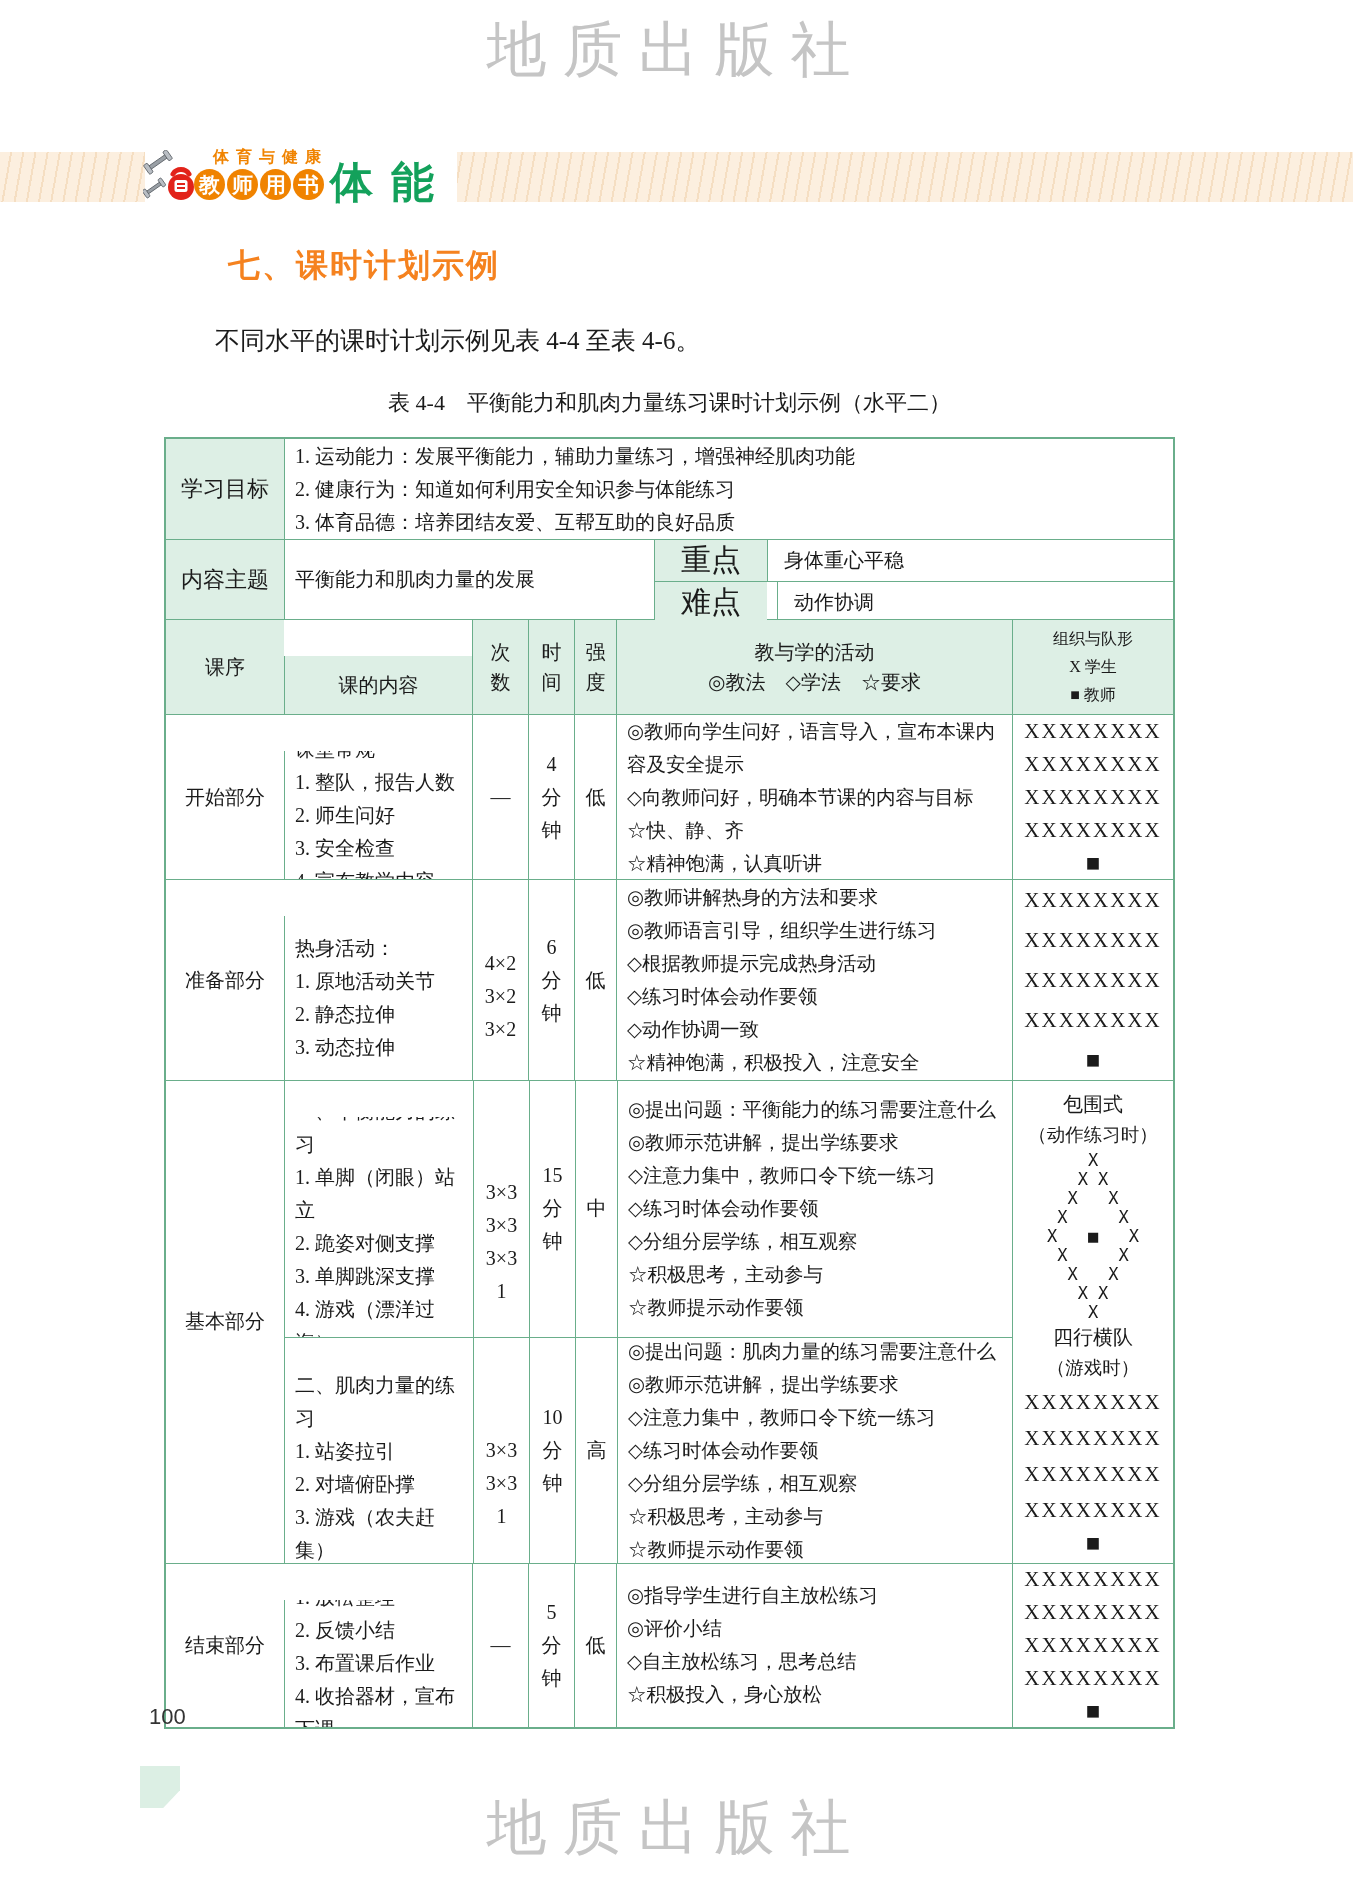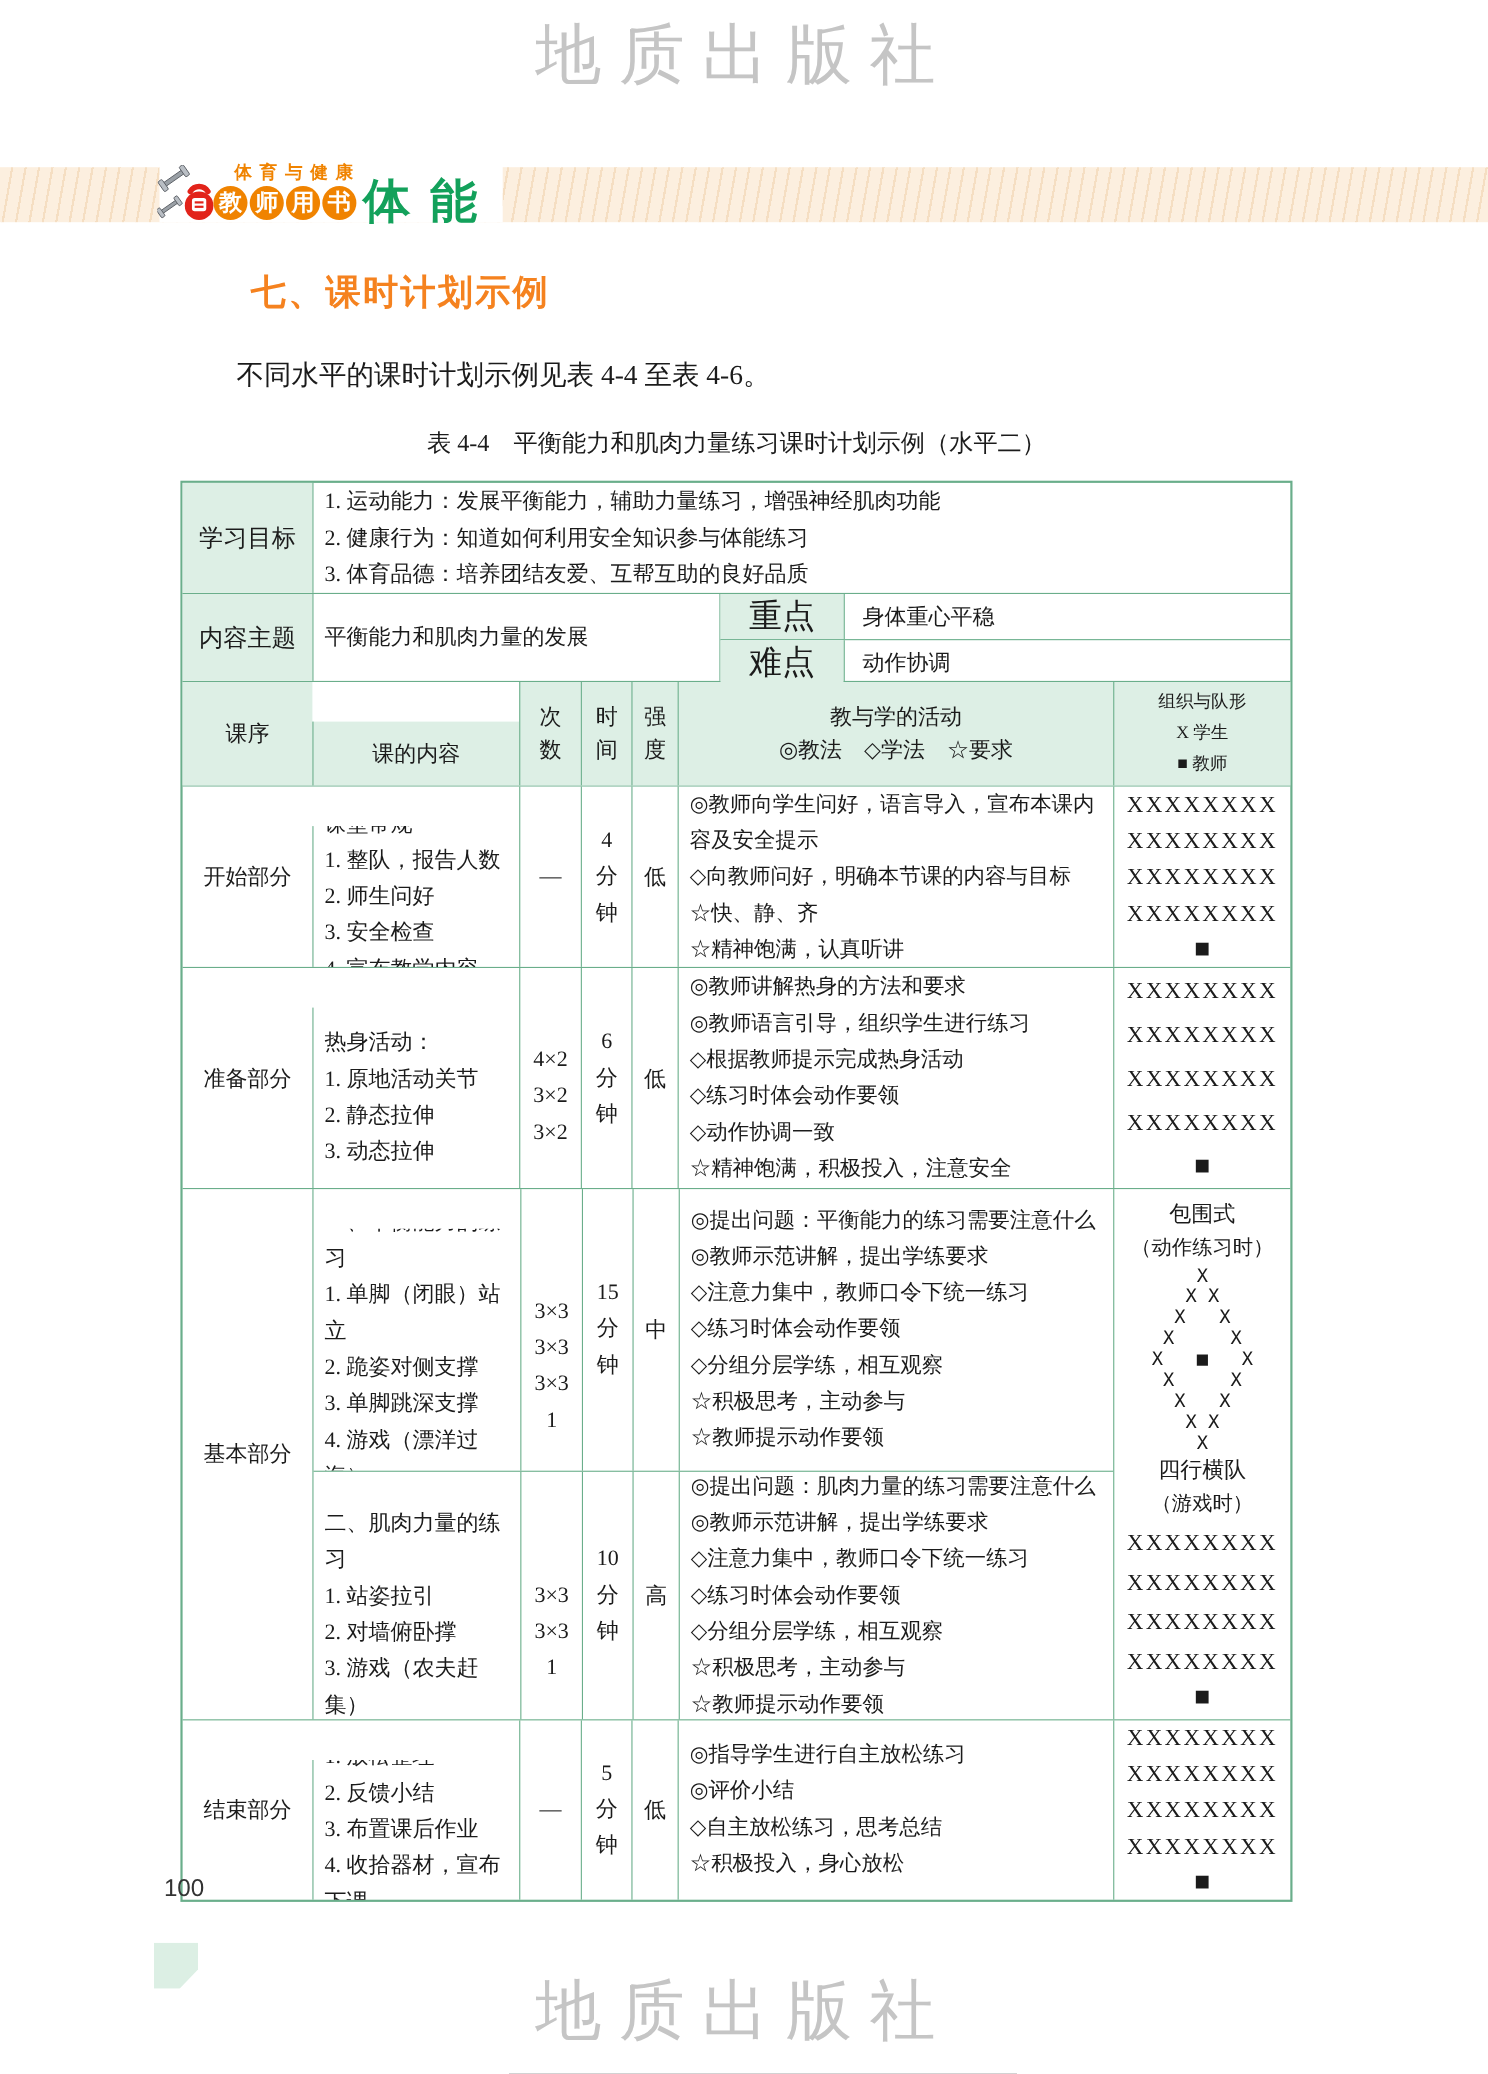--- a/index.html
+++ b/index.html
@@ -63,21 +63,21 @@
   .line{line-height:33px;}
   .pad-l{align-items:flex-start;padding-left:10px;padding-right:7px;text-align:left;}
   .pad-act{align-items:flex-start;padding-left:10px;padding-right:8px;text-align:left;font-size:19.5px;}
   .ctr{align-items:center;text-align:center;}
   
   .r-goals{height:100px;}
   .r-theme{height:80px;}
   .theme-content{width:370px;flex:none;}
   .kd-wrap{flex:1;display:flex;flex-direction:column;border-left:1.5px solid var(--green);}
   .kd-row{display:flex;flex:1;}
-  .kd-row + .kd-row{border-top:1.5px solid var(--green);}
+  .kd-row + .kd-row{border-top:1.5px solid var(--green);gap:10px;}
   .kd-label{width:112px;flex:none;background:var(--cellbg);display:flex;align-items:center;
             justify-content:center;font-size:30px;}
   .kd-value{flex:1;border-left:1.5px solid var(--green);display:flex;align-items:center;
             padding-left:16px;}
   
   .r-head{height:95px;}
   .r-head .cell{background:var(--cellbg);align-items:center;justify-content:center;text-align:center;}
   .r-head .line{line-height:30px;}
   .head-sub{font-size:20px;}
   .form-head .line{line-height:28px;font-size:16px;}

